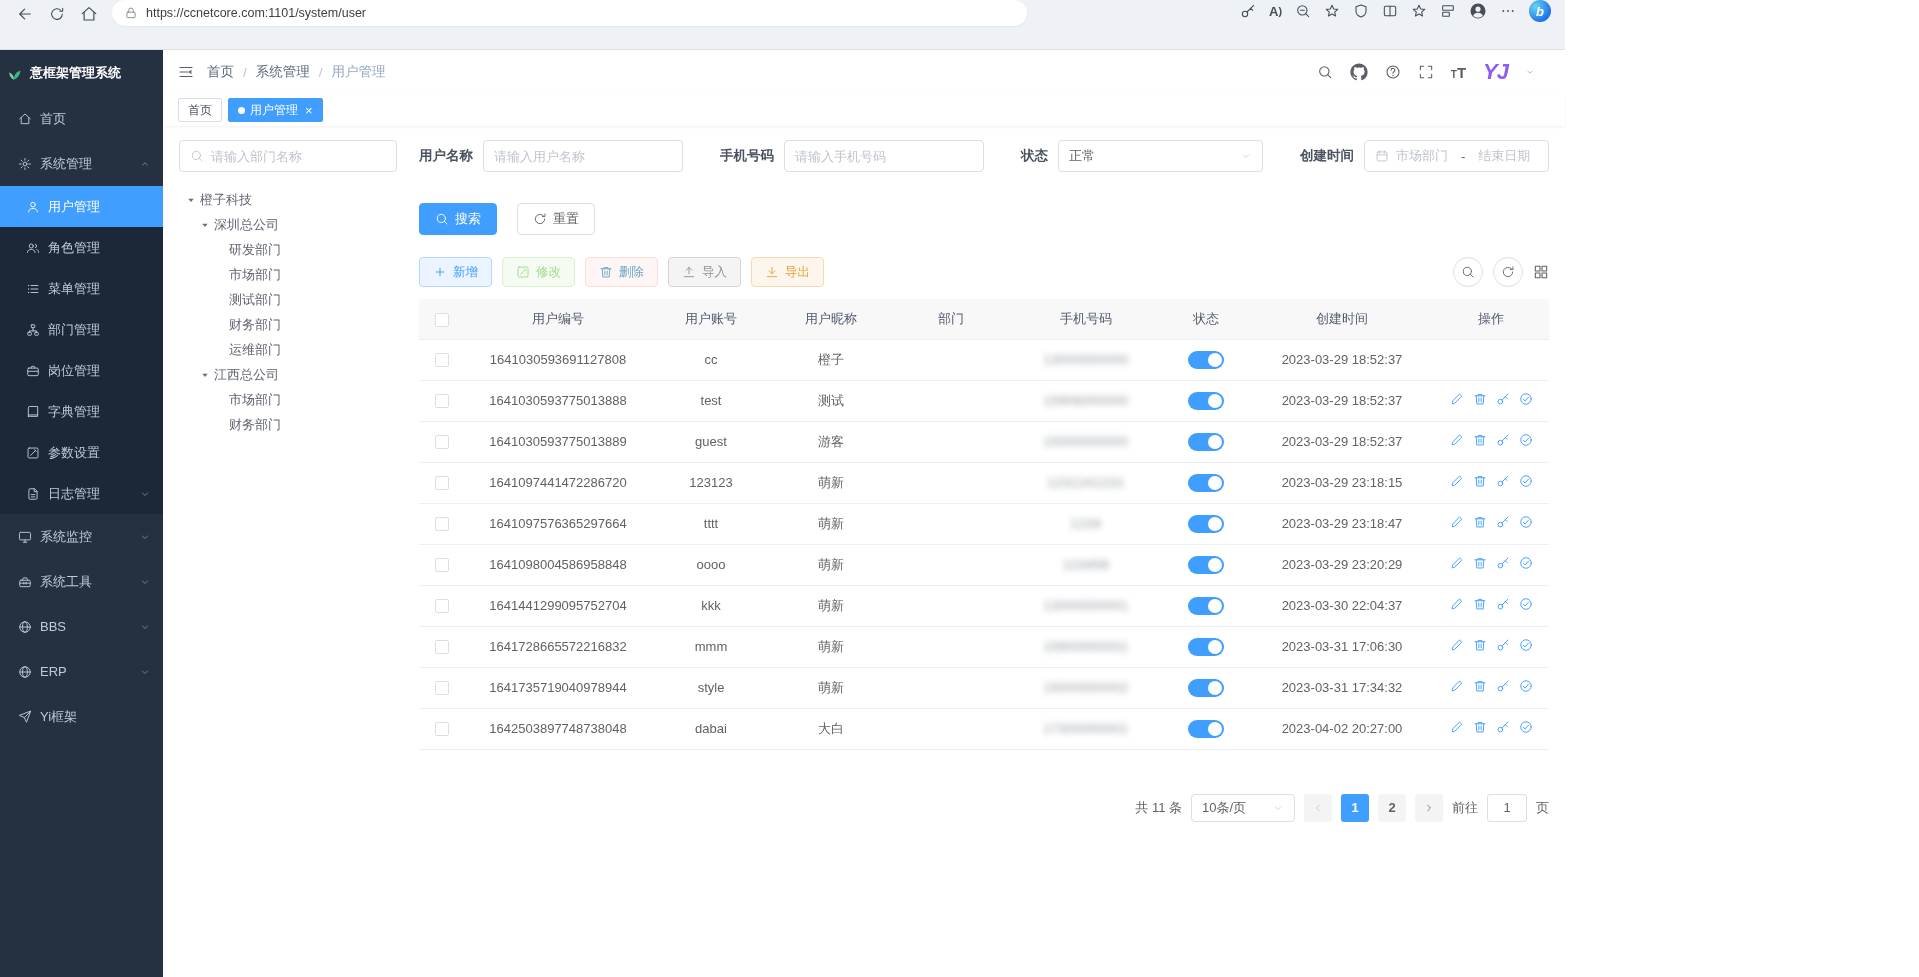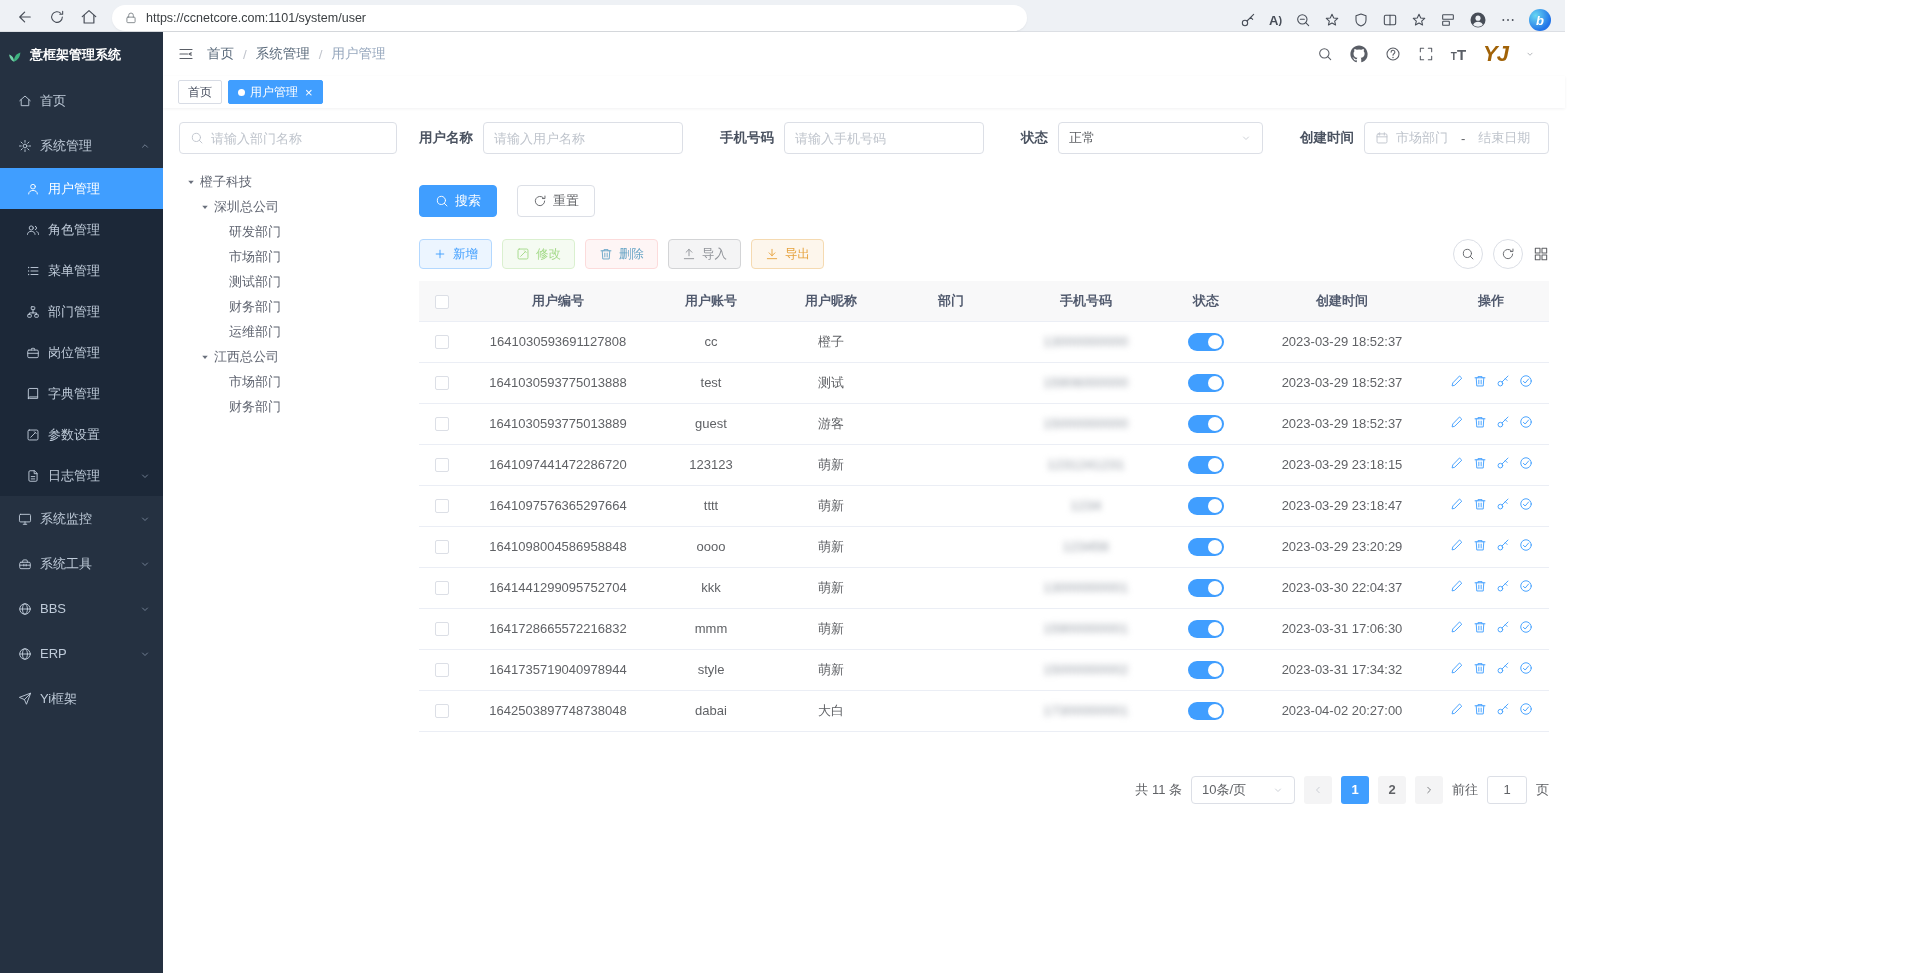--- a/index.html
+++ b/index.html
@@ -2,21 +2,21 @@
 <html><head>
 <meta charset="utf-8">
 <style>
 *{margin:0;padding:0;box-sizing:border-box}
 html,body{width:1919px;height:977px;background:#fff;font-family:"Liberation Sans","DejaVu Sans",sans-serif;overflow:hidden}
 .window{width:1565px;height:977px;background:#fff;position:relative}
 
 .ic{width:16px;height:16px;fill:none;stroke:currentColor;stroke-width:1.6;stroke-linecap:round;stroke-linejoin:round;flex-shrink:0}
 .ic12{width:12px;height:12px}.ic14{width:14px;height:14px}.ic18{width:18px;height:18px}.ic10{width:10px;height:10px}
 
-.chrome{height:32px;background:#eef1f5;border-bottom:1px solid #dcdfe4;display:flex;align-items:flex-end;padding:0 10px;gap:2px;color:#474d57}
+.chrome{height:50px;background:#eef1f5;border-bottom:1px solid #dcdfe4;display:flex;align-items:flex-start;padding:0 10px;gap:2px;color:#474d57}
 .nav-ic{width:30px;height:28px;display:flex;align-items:center;justify-content:center;border-radius:4px;cursor:pointer}
 .url-pill{flex:1;max-width:915px;height:26px;background:#fff;border-radius:13px;display:flex;align-items:center;gap:8px;padding:0 12px;margin:0 6px;color:#3c4043;font-size:12.5px;box-shadow:0 1px 2px rgba(0,0,0,.05)}
 .chrome-right{margin-left:auto;display:flex;align-items:center;gap:13px;padding-right:4px}
 .chrome-right .cr{display:flex;align-items:center;justify-content:center;cursor:pointer;color:#474d57}
 .aicon{font-size:13px;font-weight:bold}
 .avatar-ic{color:#8a8f98}
 .bing{width:22px;height:22px;border-radius:50%;background:radial-gradient(circle at 30% 30%,#67d6f2,#2173e8 70%);color:#fff;font-weight:bold;font-size:13px;display:flex;align-items:center;justify-content:center;font-style:italic}
 
 .app{display:flex;height:941px}
 .sidebar{width:163px;flex-shrink:0;background:#253141;color:#bfcbd9;font-size:13px}
@@ -30,21 +30,21 @@
 
 .main{flex:1;display:flex;flex-direction:column;background:#fff;min-width:0}
 .hdr{height:44px;display:flex;align-items:center;padding:0 30px 0 14px;gap:12px}
 .hdr-ic{color:#5a5e66;display:flex;cursor:pointer}
 .crumb{display:flex;align-items:center;gap:9px;font-size:13.5px;color:#5b6b7c}
 .crumb .sep{color:#c0c4cc}
 .crumb .last{color:#97a8be}
 .hdr-right{margin-left:auto;display:flex;align-items:center;gap:17px;color:#5a5e66}
 .fontsize{font-weight:bold;font-size:15px;line-height:1}
 .fontsize small{font-size:10px}
-.yj-logo{font-weight:800;font-style:italic;font-size:22px;color:#a16207;letter-spacing:-1px;line-height:1}
+.yj-logo{font-weight:800;font-style:italic;font-size:22px;color:#8b5cf6;letter-spacing:-1px;line-height:1}
 .tags{height:32px;display:flex;align-items:center;gap:6px;padding:0 15px;box-shadow:0 1px 3px rgba(0,21,41,.06);position:relative;z-index:1}
 .tag{height:24px;display:inline-flex;align-items:center;gap:5px;padding:0 9px;border:1px solid #d8dce5;background:#fff;color:#495060;font-size:12px;border-radius:2px;cursor:pointer}
 .tag.active{background:#409eff;border-color:#409eff;color:#fff}
 .dot{width:7px;height:7px;background:#fff;border-radius:50%}
 .tag .x{font-size:13px;margin-left:2px;cursor:pointer}
 
 .content{flex:1;display:flex;gap:22px;padding:14px 16px;background:#fff}
 .tree-col{width:218px;flex-shrink:0}
 .input{height:32px;border:1px solid #dcdfe6;border-radius:4px;display:flex;align-items:center;gap:7px;padding:0 10px;background:#fff;color:#606266;font-size:13px}
 .input input{border:none;outline:none;flex:1;font:inherit;color:#606266;min-width:0;background:transparent}
@@ -71,21 +71,21 @@
 .plain-primary{background:#ecf5ff;border-color:#b3d8ff;color:#409eff}
 .plain-success{background:#f0f9eb;border-color:#c2e7b0;color:#67c23a;opacity:.6}
 .plain-danger{background:#fef0f0;border-color:#fbc4c4;color:#0369a1;opacity:.6}
 .plain-info{background:#f4f4f5;border-color:#d3d4d6;color:#909399}
 .plain-warning{background:#fdf6ec;border-color:#f5dab1;color:#e6a23c}
 .tool-right{margin-left:auto;display:flex;align-items:center;gap:10px;color:#606266}
 .circle-btn{width:30px;height:30px;border:1px solid #dcdfe6;border-radius:50%;background:#fff;display:flex;align-items:center;justify-content:center;cursor:pointer;color:#606266}
 .grid-btn{display:flex;cursor:pointer;color:#606266}
 
 .tbl{margin-top:12px;width:100%;border-collapse:collapse;table-layout:fixed;font-size:13px;color:#606266}
-.tbl th{background:#f8f8f9;color:#515a6e;font-weight:bold;height:40px;border-bottom:1px solid #ebeef5;text-align:center}
+.tbl th{background:#f8f8f9;color:#515a6e;font-weight:normal;height:40px;border-bottom:1px solid #ebeef5;text-align:center}
 .tbl td{height:41px;border-bottom:1px solid #ebeef5;text-align:center;white-space:nowrap;overflow:hidden}
 .cbx{width:14px;height:14px;border:1px solid #dcdfe6;border-radius:2px;display:inline-block;background:#fff;vertical-align:middle;cursor:pointer}
 .blur{filter:blur(3px);color:#8c939d;letter-spacing:.5px}
 .switch{width:36px;height:18px;background:#409eff;border-radius:9px;position:relative;display:inline-block;vertical-align:middle;cursor:pointer}
 .switch::after{content:"";position:absolute;right:2px;top:2px;width:14px;height:14px;background:#fff;border-radius:50%}
 .ops{display:inline-flex;gap:9px;color:#409eff}
 .op{display:flex;cursor:pointer}
 
 .pager{display:flex;align-items:center;justify-content:flex-end;gap:9px;margin-top:44px;font-size:13px;color:#606266}
 .pg-size{width:104px;height:28px;cursor:pointer}

